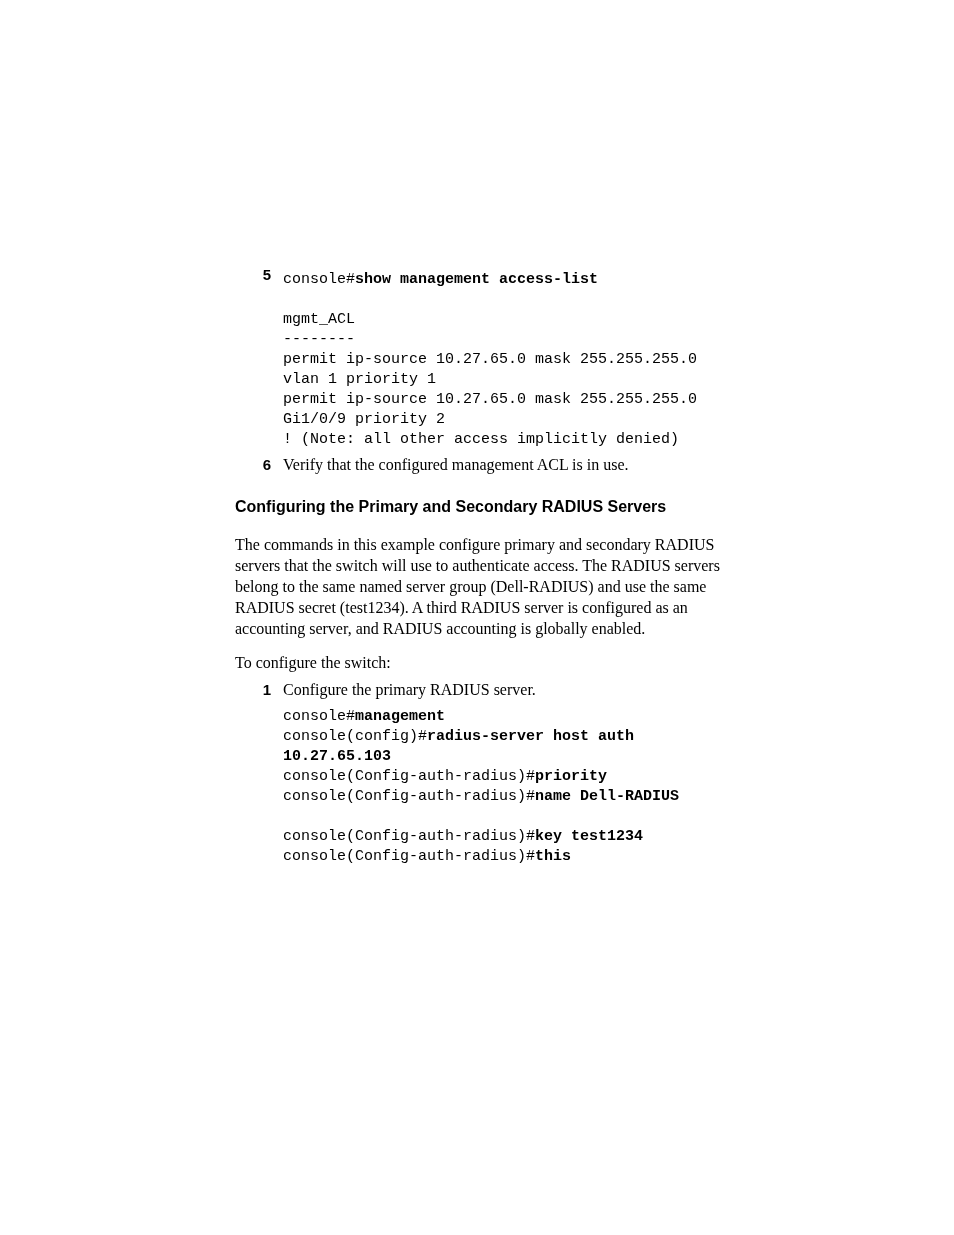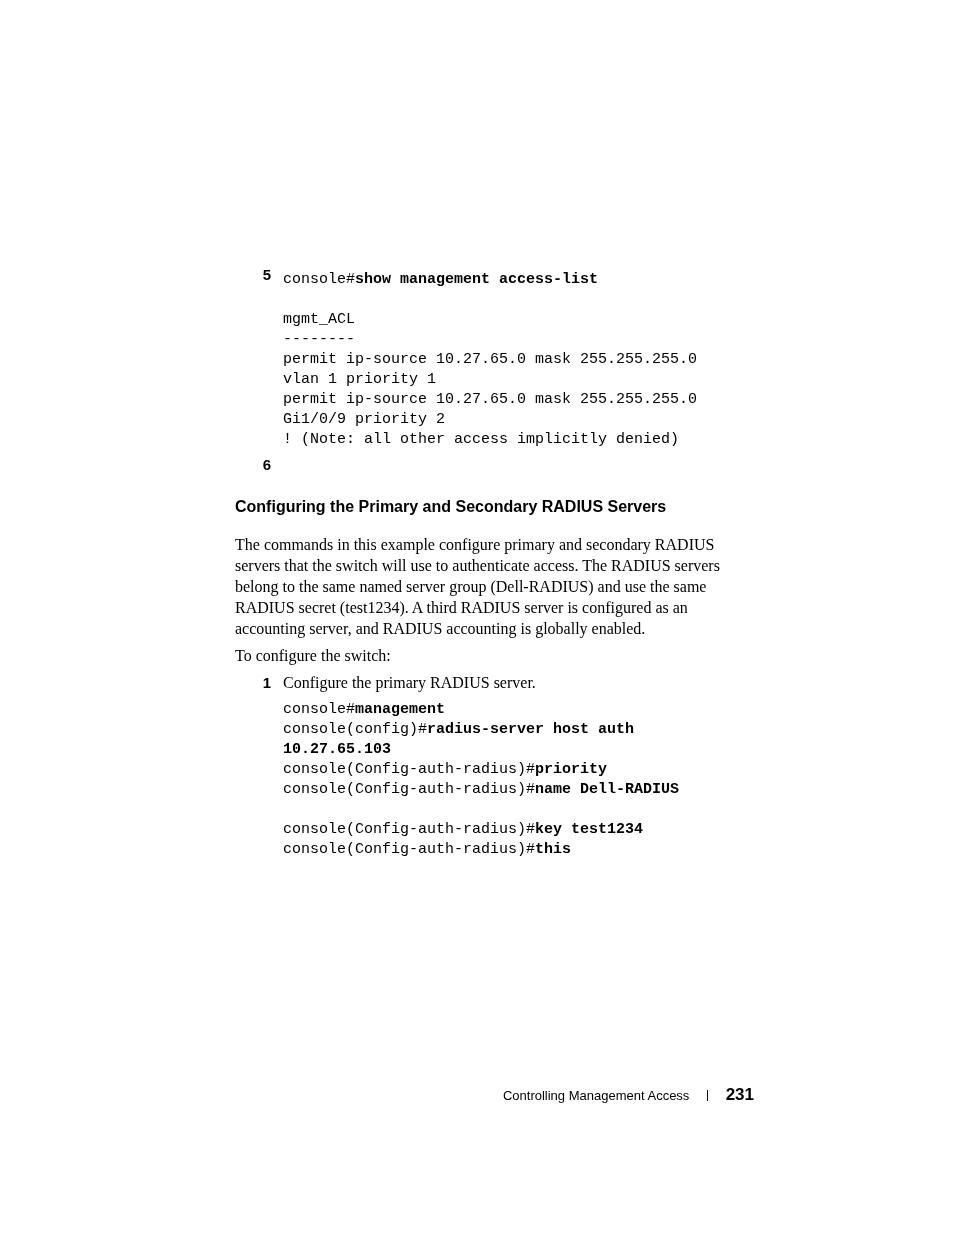--- a/index.html
+++ b/index.html
@@ -93,43 +93,39 @@
 vlan 1 priority 1
 permit ip-source 10.27.65.0 mask 255.255.255.0 
 Gi1/0/9 priority 2
 ! (Note: all other access implicitly denied)</span></div>
     </div>
   </div>
 
   <div class="ol-item">
     <div class="ol-num">6</div>
     <div class="ol-body">
+      <span>Verify that the configured management ACL is in use.</span>
     </div>
   </div>
 
   <div class="h3">Configuring the Primary and Secondary RADIUS Servers</div>
 
   <div class="para">The commands in this example configure primary and secondary RADIUS servers that the switch will use to authenticate access. The RADIUS servers belong to the same named server group (Dell-RADIUS) and use the same RADIUS secret (test1234). A third RADIUS server is configured as an accounting server, and RADIUS accounting is globally enabled.</div>
 
-  <div class="para" style="margin-top:6px;">To configure the switch:</div>
+  <div class="para" style="margin-top:13px;">To configure the switch:</div>
 
   <div class="ol-item" style="margin-top:6px;">
     <div class="ol-num">1</div>
     <div class="ol-body">
       <span>Configure the primary RADIUS server.</span>
       <div class="code"><span>console#</span><b>management</b><span>
 console(config)#</span><b>radius-server host auth 
 10.27.65.103</b><span>
 console(Config-auth-radius)#</span><b>priority</b><span>
 console(Config-auth-radius)#</span><b>name Dell-RADIUS</b><span>
 
 console(Config-auth-radius)#</span><b>key test1234</b><span>
 console(Config-auth-radius)#</span><b>this</b></div>
     </div>
   </div>
 
-  <div class="footer">
-    <span>Controlling Management Access</span>
-    <span class="sep"></span>
-    <span class="pnum">231</span>
-  </div>
 
 </div>
 
 </body></html>

